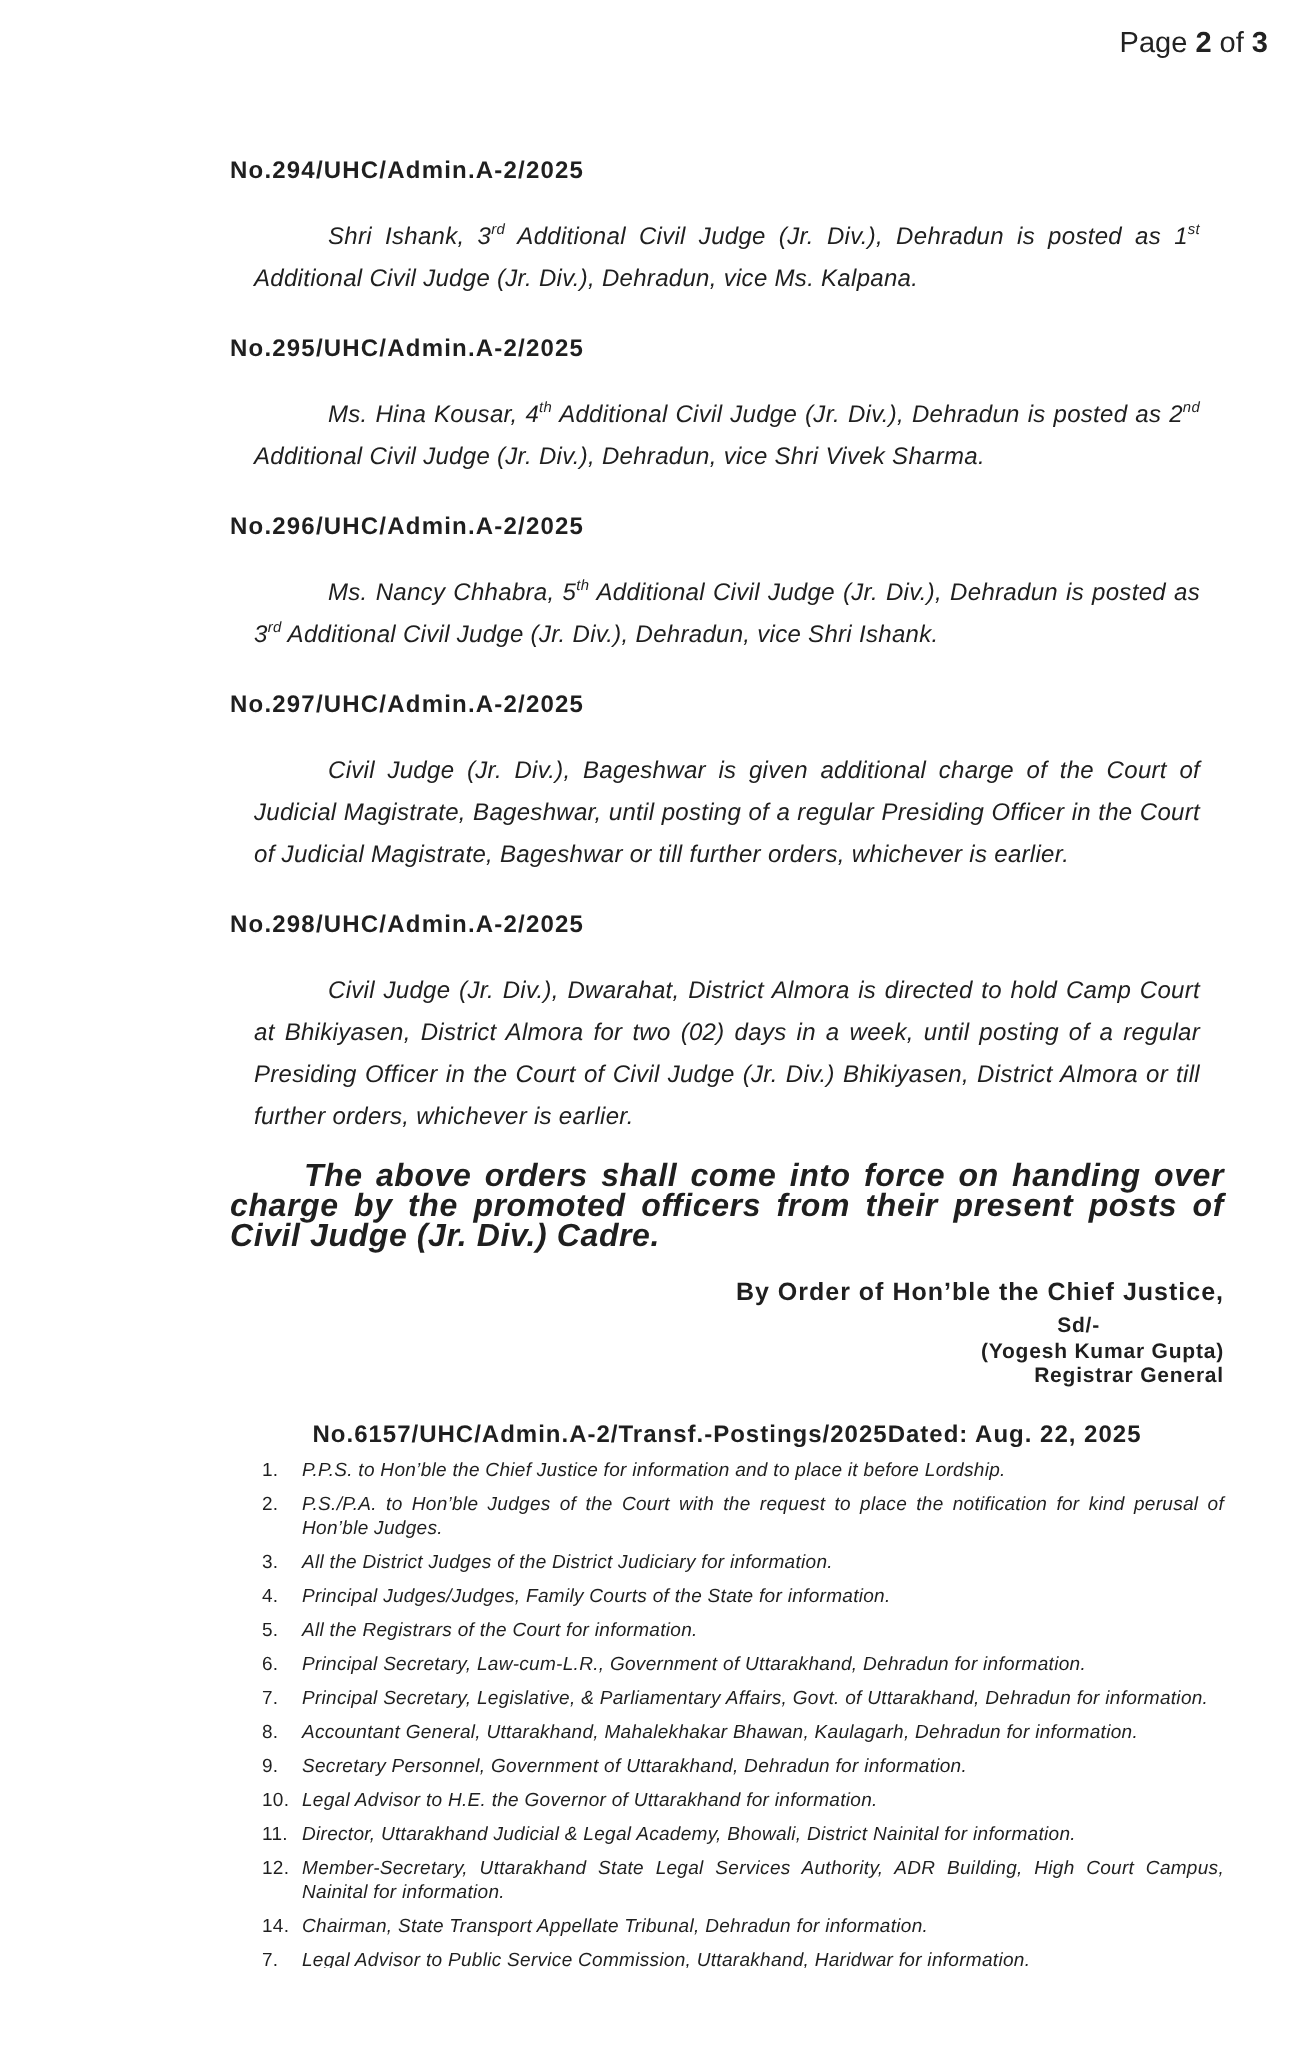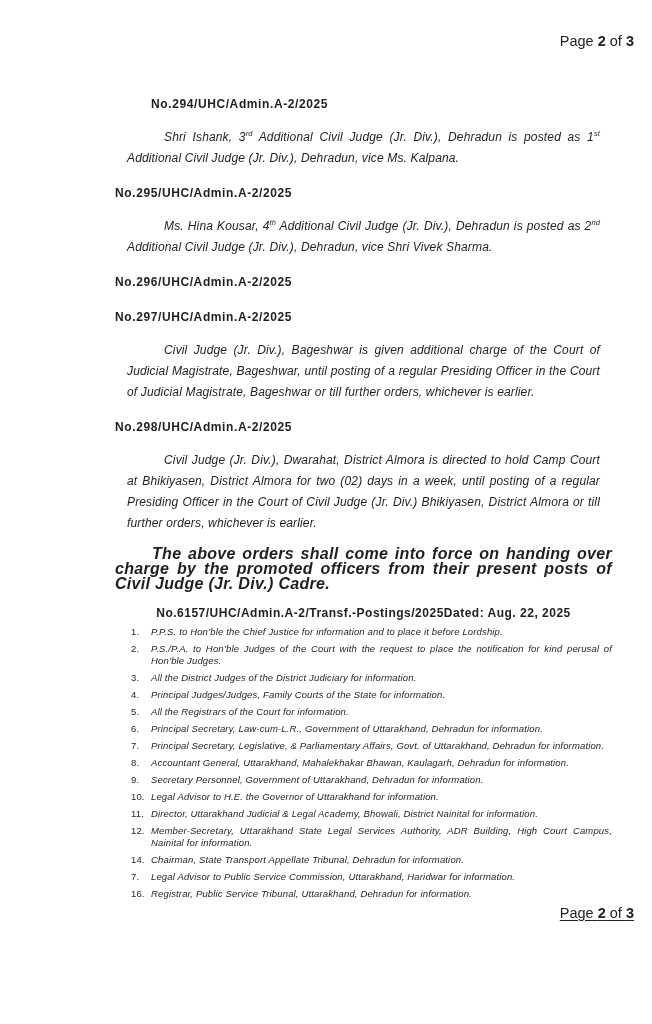--- a/index.html
+++ b/index.html
@@ -3,21 +3,21 @@
 <meta charset="utf-8">
 <style>
   html, body { margin: 0; padding: 0; background: #ffffff; }
   .page {
     position: relative;
     width: 652px;
     height: 984px;
     margin: 0 auto;
     background: #ffffff;
     box-sizing: border-box;
-    padding: 33px 40px 0 115px;
+    padding: 14px 40px 0 115px;
     font-family: "Liberation Sans", sans-serif;
     color: #1f1f1f;
     overflow: hidden;
   }
   
   .page-header, .page-footer {
     text-align: right;
     font-size: 14.5px;
     line-height: 17px;
     margin-right: -22px;
@@ -28,21 +28,21 @@
   .page-header b, .page-footer b { font-weight: 700; }
 
   
   .order-no {
     font-size: 12px;
     font-weight: 700;
     letter-spacing: 0.6px;
     line-height: 21px;
     margin: 14px 0 0 0;
   }
-  .order:first-child .order-no { margin-top: 0; margin-left: 36px; }
+  .order:first-child .order-no { margin-top: 0; }
   .order-body {
     font-size: 12px;
     line-height: 21px;
     letter-spacing: 0.15px;
     text-align: justify;
     text-indent: 37px;
     margin: 12px;
     font-style: italic;
   }
   .order-body sup, sup { font-size: 0.62em; vertical-align: super; line-height: 0; }
@@ -114,33 +114,40 @@
       <section class="order">
         <h2 class="order-no">No.294/UHC/Admin.A-2/2025</h2>
         <p class="order-body"><span>Shri Ishank, 3</span><sup>rd</sup><span> Additional Civil Judge (Jr. Div.), Dehradun is posted as 1</span><sup>st</sup><span> Additional Civil Judge (Jr. Div.), Dehradun, vice Ms. Kalpana.</span></p>
       </section>
       <section class="order">
         <h2 class="order-no">No.295/UHC/Admin.A-2/2025</h2>
         <p class="order-body"><span>Ms. Hina Kousar, 4</span><sup>th</sup><span> Additional Civil Judge (Jr. Div.), Dehradun is posted as 2</span><sup>nd</sup><span> Additional Civil Judge (Jr. Div.), Dehradun, vice Shri Vivek Sharma.</span></p>
       </section>
       <section class="order">
         <h2 class="order-no">No.296/UHC/Admin.A-2/2025</h2>
+        <p class="order-body"><span>Ms. Nancy Chhabra, 5</span><sup>th</sup><span> Additional Civil Judge (Jr. Div.), Dehradun is posted as 3</span><sup>rd</sup><span> Additional Civil Judge (Jr. Div.), Dehradun, vice Shri Ishank.</span></p>
       </section>
       <section class="order">
         <h2 class="order-no">No.297/UHC/Admin.A-2/2025</h2>
         <p class="order-body"><span>Civil Judge (Jr. Div.), Bageshwar is given additional charge of the Court of Judicial Magistrate, Bageshwar, until posting of a regular Presiding Officer in the Court of Judicial Magistrate, Bageshwar or till further orders, whichever is earlier.</span></p>
       </section>
       <section class="order">
         <h2 class="order-no">No.298/UHC/Admin.A-2/2025</h2>
         <p class="order-body"><span>Civil Judge (Jr. Div.), Dwarahat, District Almora is directed to hold Camp Court at Bhikiyasen, District Almora for two (02) days in a week, until posting of a regular Presiding Officer in the Court of Civil Judge (Jr. Div.) Bhikiyasen, District Almora or till further orders, whichever is earlier.</span></p>
       </section>
     </main>
 
   <p class="note">The above orders shall come into force on handing over charge by the promoted officers from their present posts of Civil Judge (Jr. Div.) Cadre.</p>
 
+  <div class="signature">
+    <div class="by-order">By Order of Hon’ble the Chief Justice,</div>
+    <div class="sd">Sd/-</div>
+    <div class="sig-name">(Yogesh Kumar Gupta)</div>
+    <div class="sig-desig">Registrar General</div>
+  </div>
 
   <div class="ref-line">
     <span>No.6157/UHC/Admin.A-2/Transf.-Postings/2025</span>
     <span>Dated: Aug. 22, 2025</span>
   </div>
 
   <ol id="notice-list" class="notice-list">
       <li>
         <span class="li-num">1.</span>
         <span class="li-text">P.P.S. to Hon’ble the Chief Justice for information and to place it before Lordship.</span>

